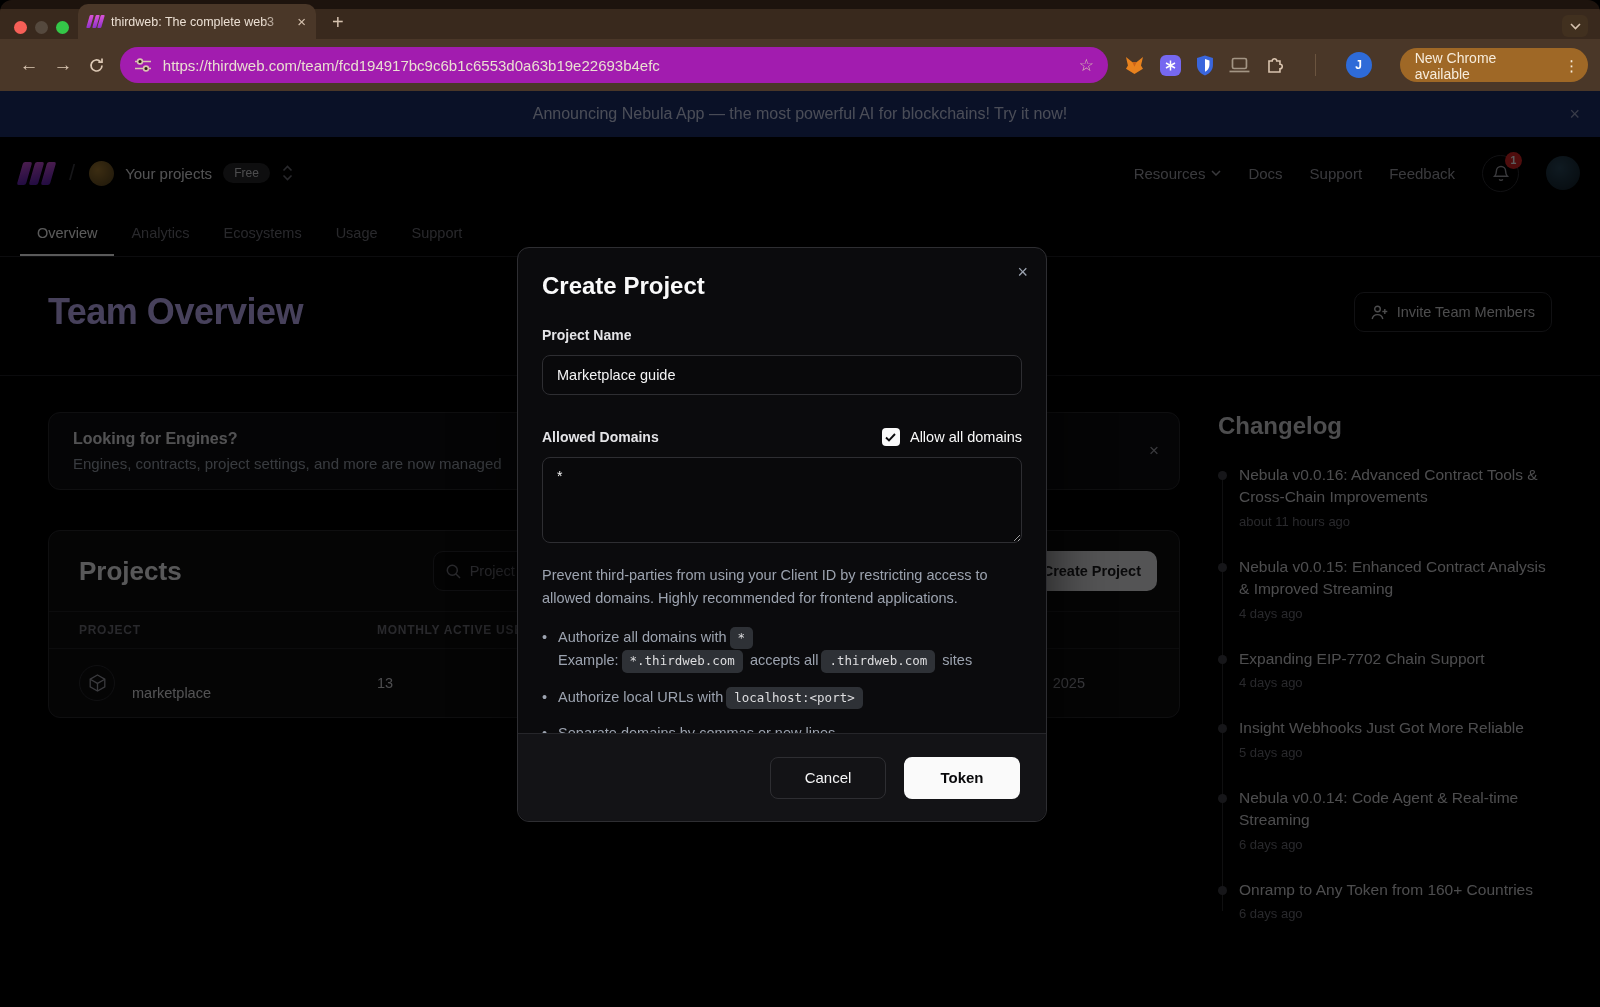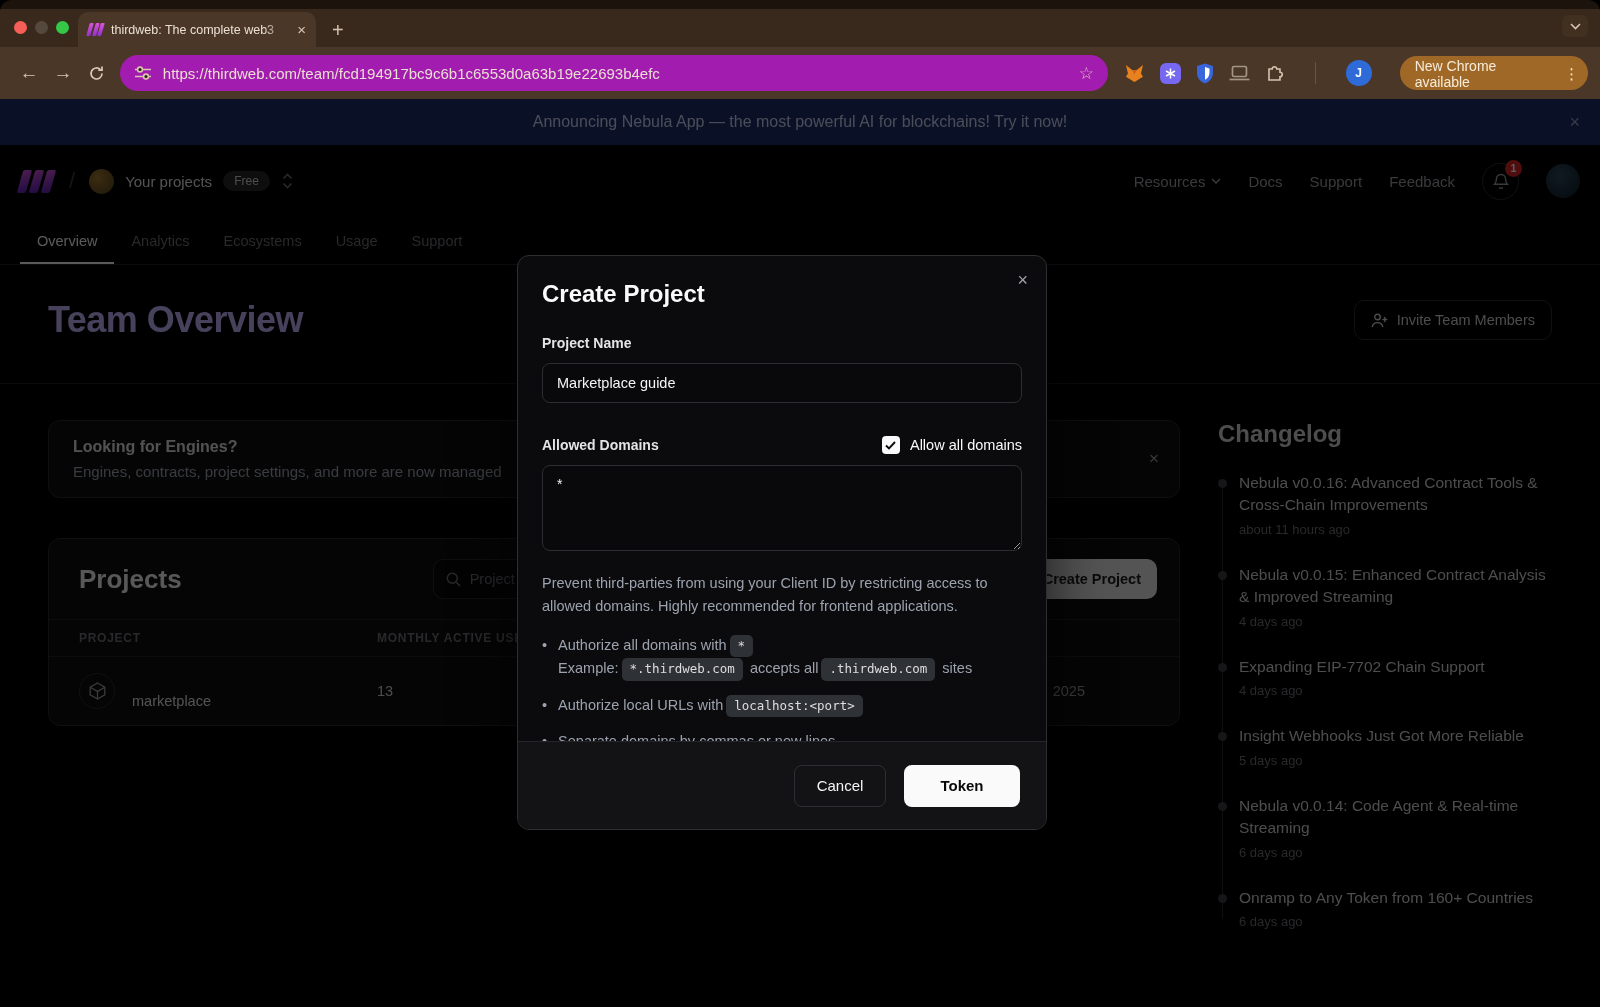--- a/index.html
+++ b/index.html
@@ -1,21 +1,21 @@
 <!DOCTYPE html>
 <html><head>
 <meta charset="utf-8">
 <style>
   * { margin:0; padding:0; box-sizing:border-box; }
   html,body { width:1600px; height:1007px; background:#000; overflow:hidden;
     font-family:"Liberation Sans", sans-serif; }
   .window { width:1600px; height:1007px; border-radius:12px 12px 0 0; overflow:hidden; position:relative; }
 
   
-  .tabstrip { height:47px; background:linear-gradient(#1d130d 0,#1d130d 9px,#39291d 9px); position:relative; display:flex; align-items:flex-end; }
+  .tabstrip { height:39px; background:linear-gradient(#1d130d 0,#1d130d 9px,#39291d 9px); position:relative; display:flex; align-items:flex-end; }
   .lights { position:absolute; left:14px; top:21px; display:flex; gap:8px; }
   .light { width:13px; height:13px; border-radius:50%; }
   .l-red{background:#f65f57;} .l-mid{background:#55493e;} .l-grn{background:#34c748;}
   .tab { margin-left:78px; width:238px; height:35px; background:#4a3728; border-radius:10px 10px 0 0; display:flex; align-items:center; padding:0 10px; gap:8px; }
   .favicon { display:flex; gap:1.5px; }
   .favicon i { display:block; width:4px; height:13px; border-radius:1px; transform:skewX(-16deg); background:linear-gradient(160deg,#e056d8,#8b2fc9); }
   .tab-title { flex:1; font-size:12.5px; color:#ece0d4; white-space:nowrap; overflow:hidden; position:relative; }
   .tab-title::after { content:''; position:absolute; right:0; top:0; bottom:0; width:26px; background:linear-gradient(90deg,rgba(74,55,40,0),#4a3728); }
   .tab-x { color:#d6c2af; font-size:15px; line-height:1; }
   .newtab { margin:0 0 7px 16px; color:#d6c2af; font-size:20px; line-height:1; }
@@ -107,21 +107,21 @@
   .allow-all { display:flex; align-items:center; gap:10px; }
   .checkbox { width:18px; height:18px; background:#fafafa; border-radius:4px; display:flex; align-items:center; justify-content:center; }
   .allow-label { font-size:14.5px; color:#fafafa; }
   .domains-area { margin-top:11px; width:100%; height:86px; background:#09090b; border:1px solid #2e2e32; border-radius:8px; padding:10px 14px; color:#f4f4f5; font-size:14px; font-family:"Liberation Sans", sans-serif; }
   .mhelp { margin-top:17px; font-size:14.5px; color:#9ca3af; line-height:1.62; }
   .mlist { margin-top:15px; list-style:none; }
   .mlist li { display:flex; gap:11px; margin-bottom:13px; font-size:14.5px; color:#9ca3af; line-height:1.55; }
   .mlist .bdot { color:#9ca3af; }
   .chip { display:inline-block; background:#2e3136; border-radius:5px; padding:1px 8px 2px; font-family:"DejaVu Sans Mono", monospace; font-size:12.5px; color:#dddddf; margin:0 3px; white-space:nowrap; }
   .modal-footer { position:absolute; left:0; right:0; bottom:0; height:88px; background:#131316; border-top:1px solid #26262a; border-radius:0 0 12px 12px; display:flex; align-items:center; justify-content:flex-end; gap:18px; padding:0 26px; }
-  .btn-cancel { width:92px; height:42px; background:transparent; border:1px solid #2e2e32; border-radius:8px; color:#f4f4f5; font-size:15px; font-family:inherit; }
+  .btn-cancel { width:116px; height:42px; background:transparent; border:1px solid #2e2e32; border-radius:8px; color:#f4f4f5; font-size:15px; font-family:inherit; }
   .btn-create { width:116px; height:42px; background:#fafafa; border:none; border-radius:8px; color:#09090b; font-size:15px; font-weight:600; font-family:inherit; }
   svg { display:block; }
 </style>
 </head>
 <body>
 
 <div class="window">
 
   <div class="tabstrip">
     <div class="lights">

